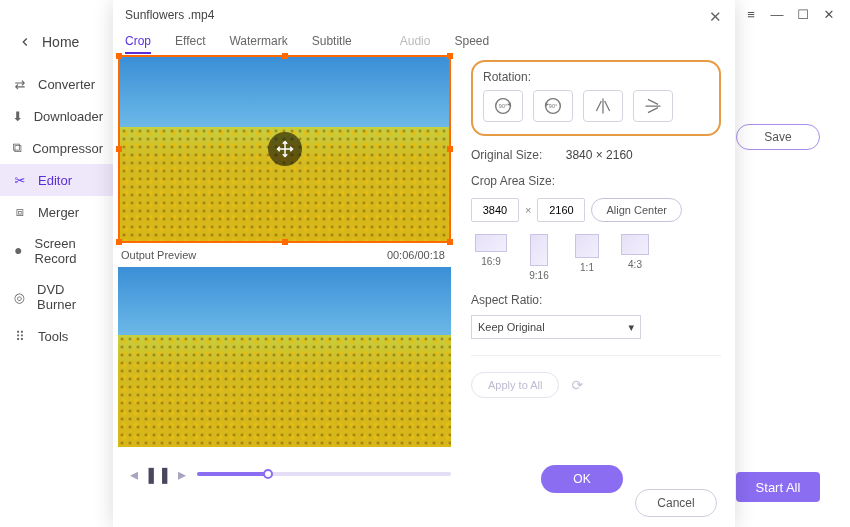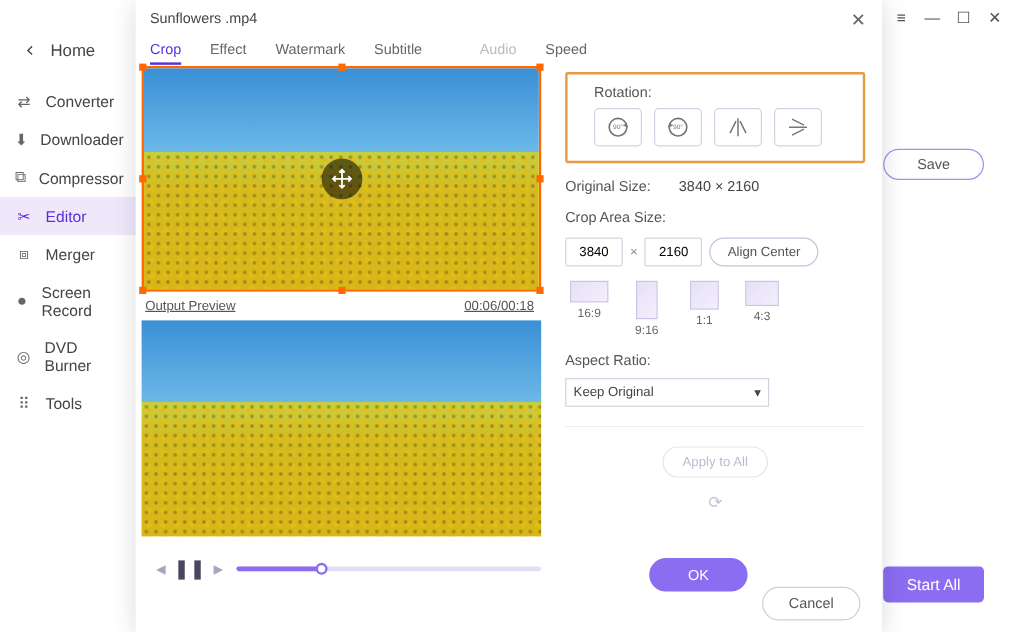--- a/index.html
+++ b/index.html
@@ -36,51 +36,51 @@
 .preview-col { position: absolute; left: 0; top: 55px; width: 340px; }
 .crop-frame { position: relative; margin-left: 5px; width: 333px; height: 188px; border: 2px solid #ff6a00; }
 .sunflower { width: 100%; height: 100%; background: linear-gradient(to bottom, #3a8fd6 0%, #6cb8e8 38%, #c7cf3f 38%, #d4bb20 55%, #d8b618 100%); position: relative; overflow: hidden; }
 .texture { position: absolute; inset: 38% 0 0 0; background-image: radial-gradient(circle, rgba(90,60,10,.4) 1px, transparent 2px), radial-gradient(circle, rgba(230,190,20,.8) 2px, transparent 3px); background-size: 8px 8px, 12px 12px; }
 .move-handle { position: absolute; left: 50%; top: 50%; transform: translate(-50%,-50%); width: 34px; height: 34px; border-radius: 50%; background: rgba(0,0,0,.55); display: flex; align-items: center; justify-content: center; color: #fff; }
 .sq { position: absolute; width: 6px; height: 6px; background: #ff6a00; }
 .sq.tl{top:-4px;left:-4px}.sq.tr{top:-4px;right:-4px}.sq.bl{bottom:-4px;left:-4px}.sq.br{bottom:-4px;right:-4px}
 .sq.tm{top:-4px;left:50%;margin-left:-3px}.sq.bm{bottom:-4px;left:50%;margin-left:-3px}
 .sq.ml{left:-4px;top:50%;margin-top:-3px}.sq.mr{right:-4px;top:50%;margin-top:-3px}
 
-.out-row { display: flex; justify-content: space-between; padding: 6px 8px; font-size: 11px; color: #555; text-decoration: underline; }
+.out-row { display: flex; justify-content: space-between; padding: 6px 8px; font-size: 11px; color: #555; }
 .out-frame { margin-left: 5px; width: 333px; height: 180px; }
 
 
 .play-row { position: absolute; left: 12px; bottom: 44px; width: 326px; display: flex; align-items: center; gap: 6px; }
 .pbtn { width: 18px; height: 18px; display: flex; align-items: center; justify-content: center; color: #a9a5c0; cursor: pointer; }
 .pbtn.primary { color: #4a4660; }
 .seek { flex: 1; height: 4px; background: #e3def5; position: relative; border-radius: 2px; }
 .seek-fill { position: absolute; left: 0; top: 0; height: 100%; width: 28%; background: #8b6df2; border-radius: 2px; }
 .seek-thumb { position: absolute; left: 28%; top: 50%; transform: translate(-50%,-50%); width: 10px; height: 10px; border: 2px solid #8b6df2; background: #fff; border-radius: 50%; }
 
 
 .settings { position: absolute; left: 358px; top: 60px; width: 250px; }
-.rot-box { border: 2px solid #e79b45; border-radius: 2px; padding: 8px 22px 12px; }
+.rot-box { border: 2px solid #e79b45; border-radius: 14px; padding: 8px 10px 12px; }
 .slabel { font-size: 12px; color: #555; margin-bottom: 6px; }
 .rot-btns { display: flex; gap: 10px; }
 .rot-btn { width: 40px; height: 32px; border: 1px solid #d6d2e2; border-radius: 4px; display: flex; align-items: center; justify-content: center; font-size: 9px; color: #666; cursor: pointer; }
 .val-row { font-size: 12px; color: #555; margin-top: 12px; }
 .val-row .val { margin-left: 20px; color: #444; }
 .crop-row { display: flex; align-items: center; gap: 6px; margin-top: 10px; }
 .num-in { width: 48px; height: 24px; border: 1px solid #d6d2e2; font-size: 11px; text-align: center; border-radius: 2px; background: #fff; }
 .times { font-size: 11px; color: #888; }
 .align-btn { height: 24px; padding: 0 14px; border: 1px solid #c7c2da; border-radius: 12px; font-size: 11px; color: #555; background: #fff; cursor: pointer; }
 .ratio-row { display: flex; gap: 8px; margin-top: 12px; }
 .ratio-cell { width: 40px; display: flex; flex-direction: column; align-items: center; gap: 4px; cursor: pointer; }
 .ratio-rect { border: 1px solid #c9c3e4; background: linear-gradient(135deg,#e6e0f7,#f3effc); }
 .r169{width:32px;height:18px}.r916{width:18px;height:32px}.r11{width:24px;height:24px}.r43{width:28px;height:21px}
 .ratio-cell span { font-size: 10px; color: #666; }
 .aspect-sel { margin-top: 8px; width: 170px; height: 24px; border: 1px solid #d6d2e2; font-size: 11px; color: #444; padding: 0 6px; display: flex; align-items: center; justify-content: space-between; cursor: pointer; }
 .hr { height: 1px; background: #eee; margin: 16px 0; }
-.apply-row { display: flex; align-items: center; gap: 12px; flex-direction: column; }
+.apply-row { display: flex; align-items: center; gap: 12px; }
 .apply-btn { height: 26px; padding: 0 16px; border: 1px solid #e5e3ee; border-radius: 13px; font-size: 11px; color: #bdbad0; background: #fff; }
 .refresh { color: #c5c2d6; font-size: 14px; }
 
 
 .footer { position: absolute; left: 0; bottom: 10px; width: 100%; display: flex; justify-content: flex-end; gap: 12px; padding-right: 18px; }
 .ok-btn { width: 82px; height: 28px; border-radius: 14px; background: #8b6df2; color: #fff; border: none; font-size: 12px; cursor: pointer; }
 .cancel-btn { width: 82px; height: 28px; border-radius: 14px; background: #fff; color: #555; border: 1px solid #d0ccde; font-size: 12px; cursor: pointer; margin-top: 24px; }
 </style>
 </head>
 <body>

